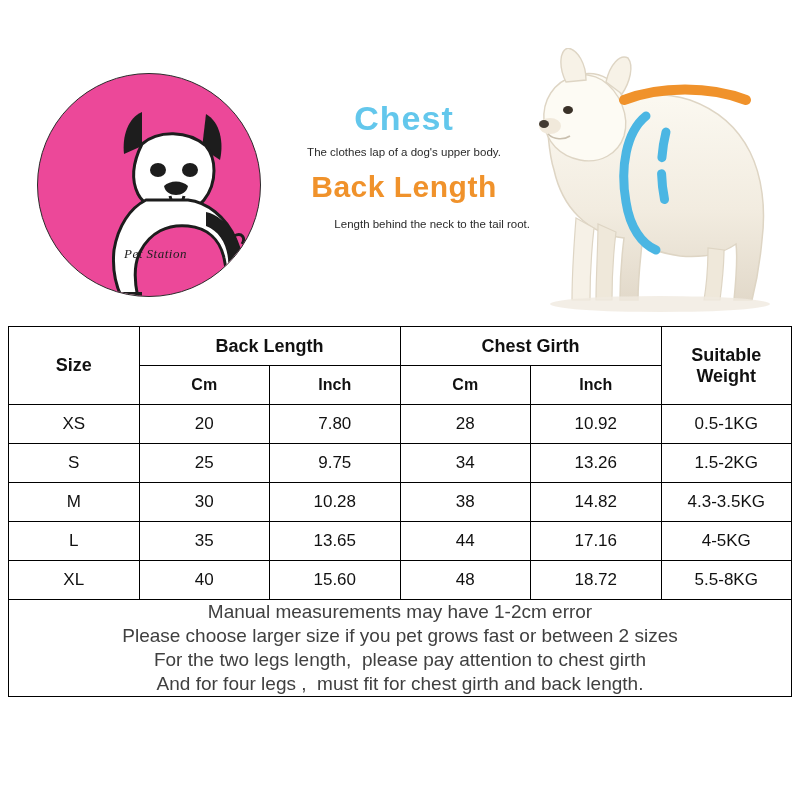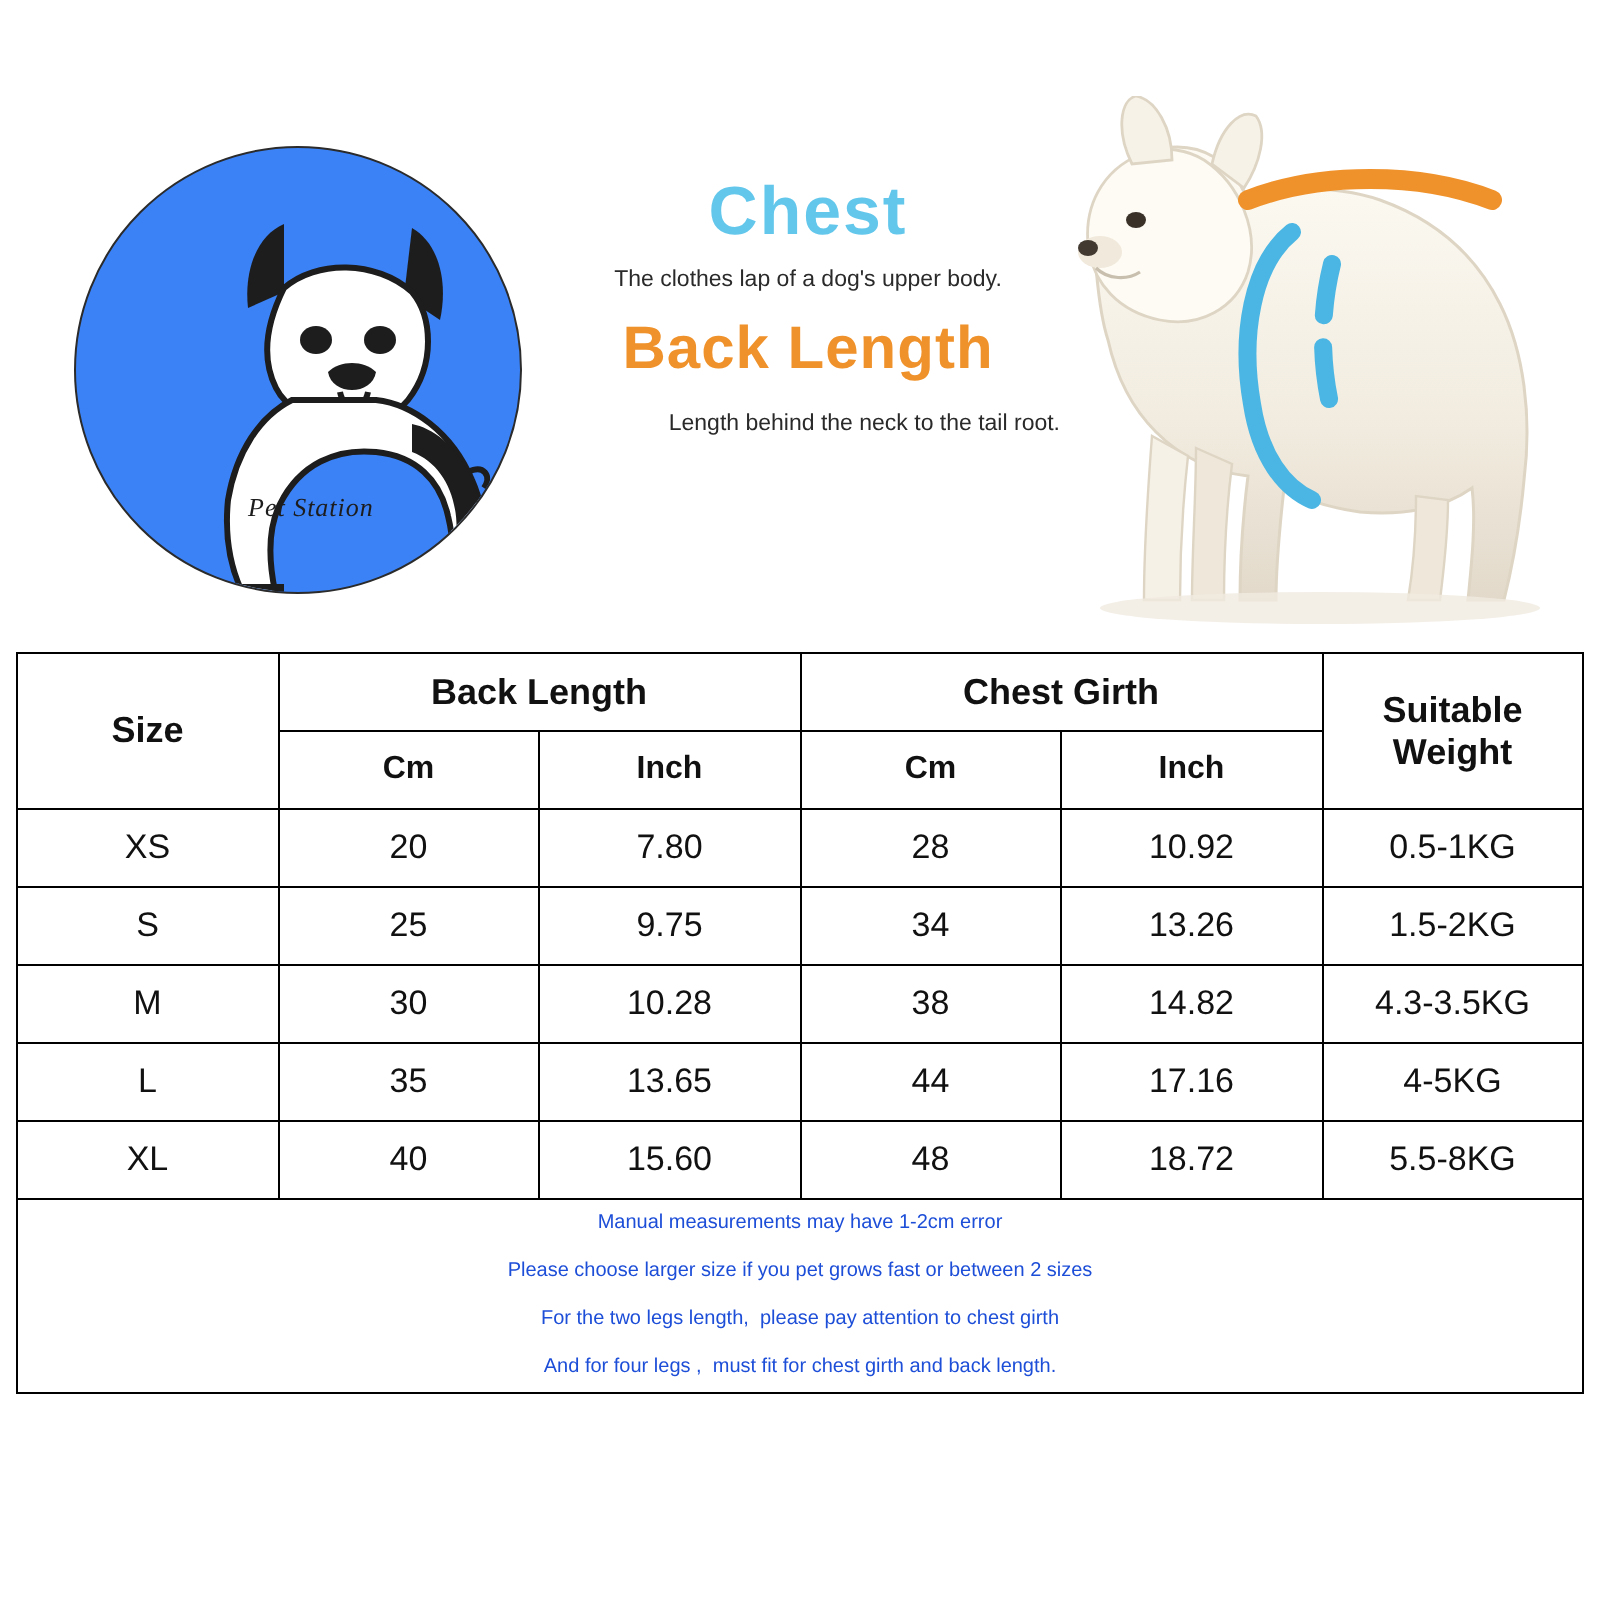--- a/index.html
+++ b/index.html
@@ -23,38 +23,38 @@
   }
 
   .logo-circle {
     position: absolute;
     left: 37px;
     top: 73px;
     width: 222px;
     height: 222px;
     border-radius: 50%;
     border: 1.5px solid #2b2b2b;
-    background: #3b82f6;
+    background: #ec4899;
     overflow: hidden;
   }
   .logo-brand {
     position: absolute;
     left: 86px;
     top: 172px;
     font-family: "Liberation Serif", serif;
     font-size: 13px;
     font-style: italic;
     color: #1d1d1d;
     letter-spacing: 0.5px;
   }
 
   .headings {
     position: absolute;
     left: 278px;
-    top: 84px;
+    top: 96px;
     width: 252px;
     text-align: center;
   }
   .h-chest {
     font-family: "Liberation Sans", sans-serif;
     font-size: 34px;
     font-weight: bold;
     color: #63c7ec;
     letter-spacing: 1px;
     line-height: 44px;
@@ -119,22 +119,22 @@
   .inch-val {
     color: #e08a12;
   }
   .note-cell {
     border: 1.6px solid #000000;
     padding: 8px 10px 10px 10px;
     text-align: left;
     vertical-align: top;
   }
   .note-line {
-    color: #1d4ed8;
-    font-size: 10px;
+    color: #404040;
+    font-size: 19px;
     line-height: 24px;
     white-space: pre;
   }
 </style>
 </head>
 <body>
 
 <div class="top-area">
 
   <div class="logo-circle">

